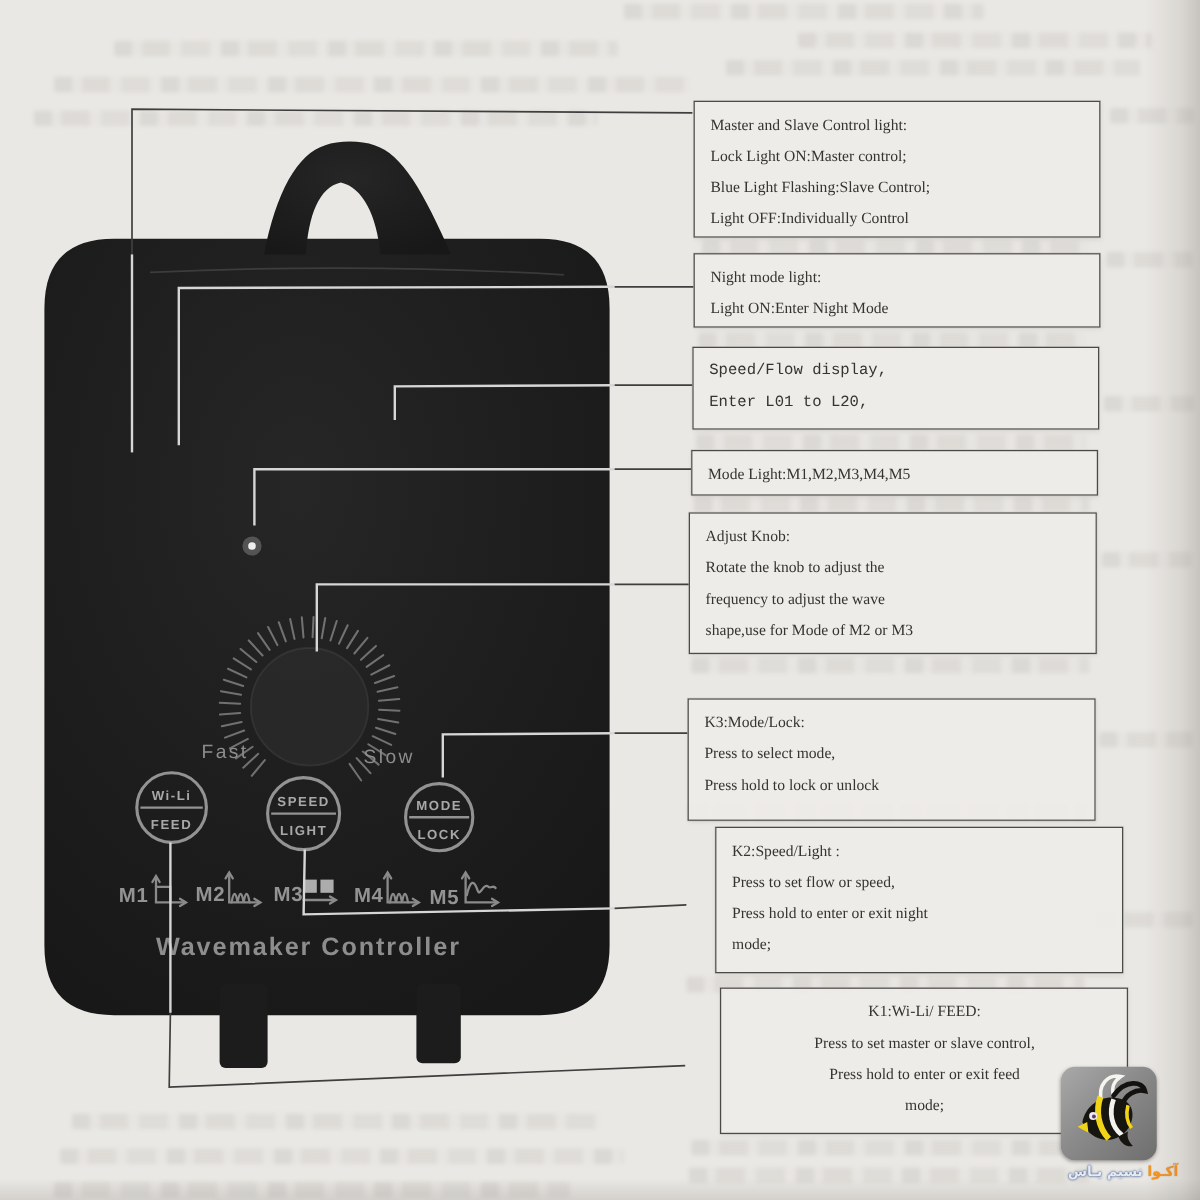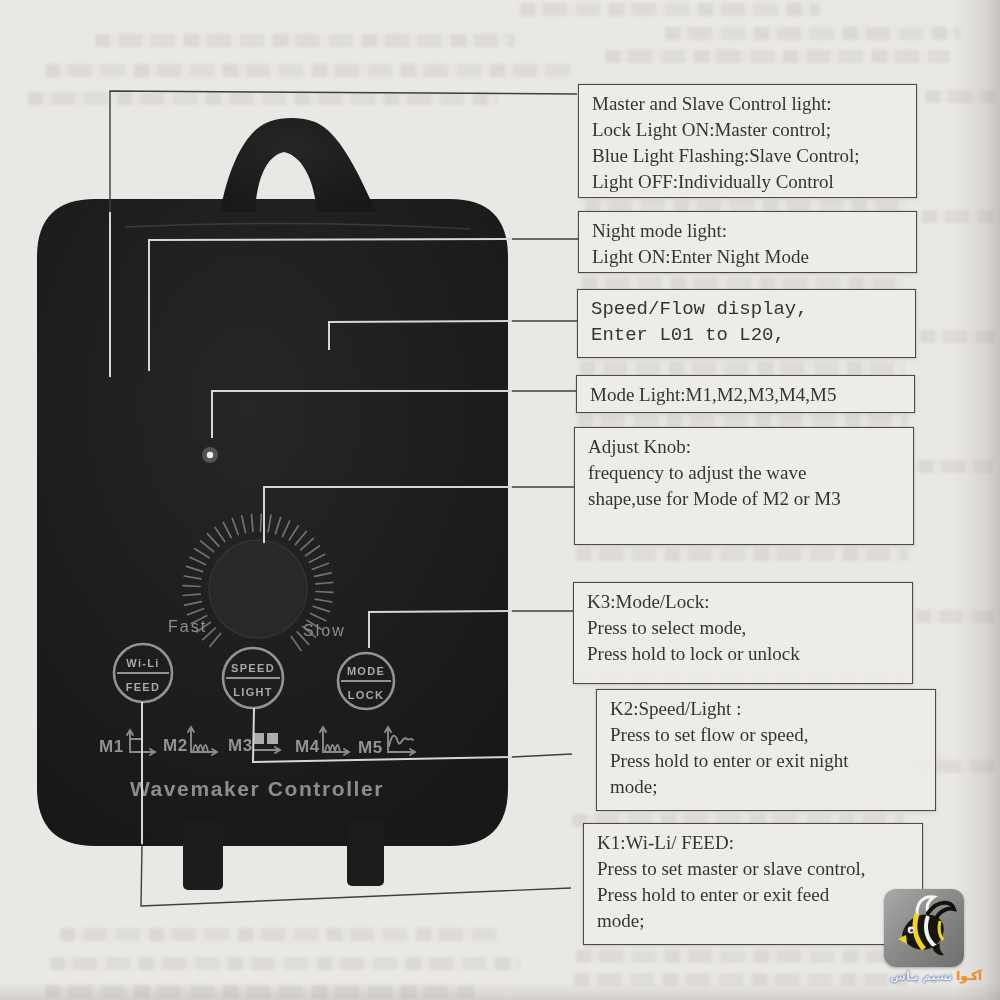--- a/index.html
+++ b/index.html
@@ -17,32 +17,32 @@
       rgba(110,105,100,.22) 0 15px, rgba(110,105,100,.05) 15px 23px,
       rgba(110,105,100,.18) 23px 47px, rgba(110,105,100,.04) 47px 56px,
       rgba(110,105,100,.16) 56px 80px, rgba(110,105,100,.03) 80px 89px);
     filter:blur(1.6px);
   }
   .callout{
     position:absolute;z-index:2;
     border:1.4px solid #4a4a48;
     background:rgba(238,236,232,.93);
     padding:6px 12px 4px 13px;
-    color:#353430;font-size:19px;line-height:26px;
+    color:#353430;font-size:13px;line-height:26px;
     box-shadow:0 0 0 .5px rgba(90,90,88,.2), 1px 2px 4px rgba(120,115,110,.12);
   }
   .callout .ln{white-space:nowrap;}
   .c1{left:578px;top:84px;width:312px;height:102px;}
   .c2{left:578px;top:211px;width:312px;height:50px;}
   .c3{left:577px;top:289px;width:312px;height:57px;font-family:Liberation Mono, monospace;}
   .c4{left:576px;top:375px;width:312px;height:26px;}
   .c5{left:574px;top:427px;width:313px;height:106px;}
   .c6{left:573px;top:582px;width:313px;height:90px;}
   .c7{left:596px;top:689px;width:313px;height:110px;}
-  .c8{left:583px;top:823px;width:313px;height:110px;}
+  .c8{left:600px;top:823px;width:313px;height:110px;text-align:center;}
   .dev-text{font-family:"Liberation Sans",sans-serif;}
   .btn-txt{font-size:11px;letter-spacing:1.3px;font-weight:bold;fill:#a8a8a8;}
   .fastslow{font-size:16px;letter-spacing:2px;fill:#8d8d8d;}
   .mode-lbl{font-size:17px;font-weight:bold;letter-spacing:.5px;fill:#939393;}
   .title-txt{font-size:21px;font-weight:bold;letter-spacing:1.6px;fill:#8d8d8d;}
   #logo{position:absolute;left:884px;top:889px;width:112px;z-index:3;}
   #logo .tile{
     width:80px;height:78px;border-radius:12px;
     background:linear-gradient(135deg,#a9a9a9 0%,#8b8b8b 45%,#6e6e6e 100%);
     box-shadow:0 1px 3px rgba(60,58,55,.4);
@@ -271,20 +271,21 @@
   </div>
   <div class="callout c3">
     <div class="ln">Speed/Flow display,</div>
     <div class="ln">Enter L01 to L20,</div>
   </div>
   <div class="callout c4">
     <div class="ln">Mode Light:M1,M2,M3,M4,M5</div>
   </div>
   <div class="callout c5">
     <div class="ln">Adjust Knob:</div>
+    <div class="ln">Rotate the knob to adjust the</div>
     <div class="ln">frequency to adjust the wave</div>
     <div class="ln">shape,use for Mode of M2 or M3</div>
   </div>
   <div class="callout c6">
     <div class="ln">K3:Mode/Lock:</div>
     <div class="ln">Press to select mode,</div>
     <div class="ln">Press hold to lock or unlock</div>
   </div>
   <div class="callout c7">
     <div class="ln">K2:Speed/Light :</div>

